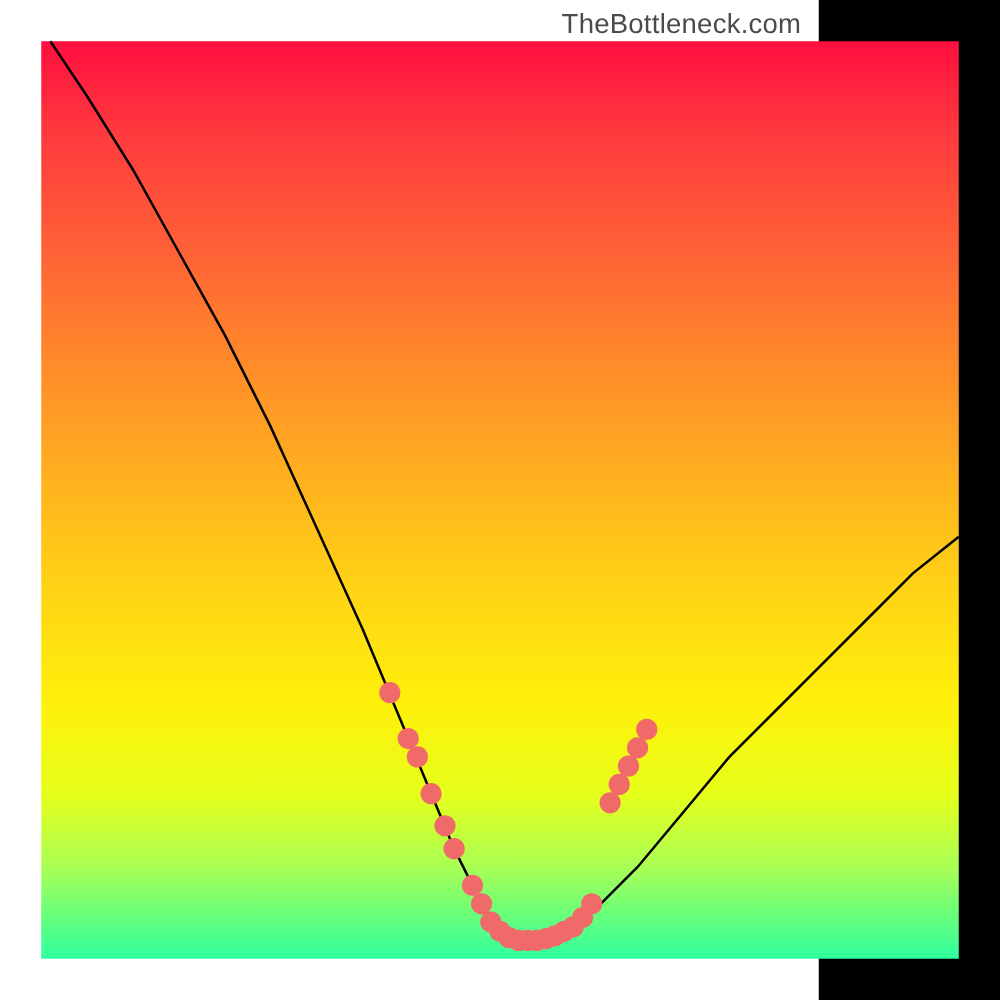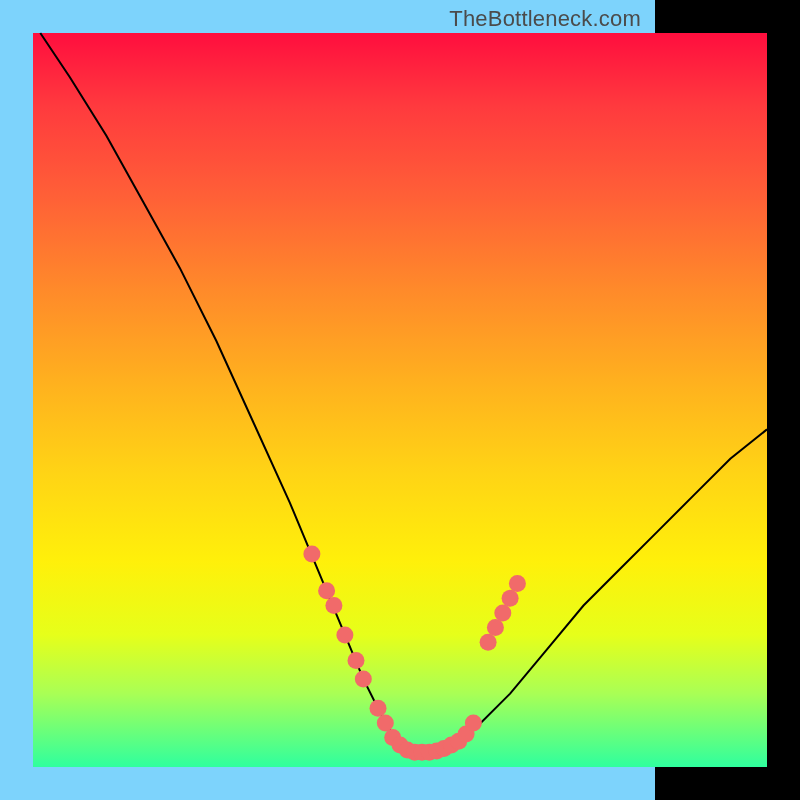--- a/index.html
+++ b/index.html
@@ -8,21 +8,21 @@
     width: 800px;
     height: 800px;
     background: #000;
     font-family: Arial, Helvetica, sans-serif;
     overflow: hidden;
   }
   .frame {
     position: relative;
     width: 655px;
     height: 800px;
-    background: #7dd3fc;
+    background: #ffffff;
   }
   .plot-area {
     position: absolute;
     left: 33px;
     top: 33px;
     width: 734px;
     height: 734px;
     background: linear-gradient(
       to bottom,
       #ff0e3e 0%,

